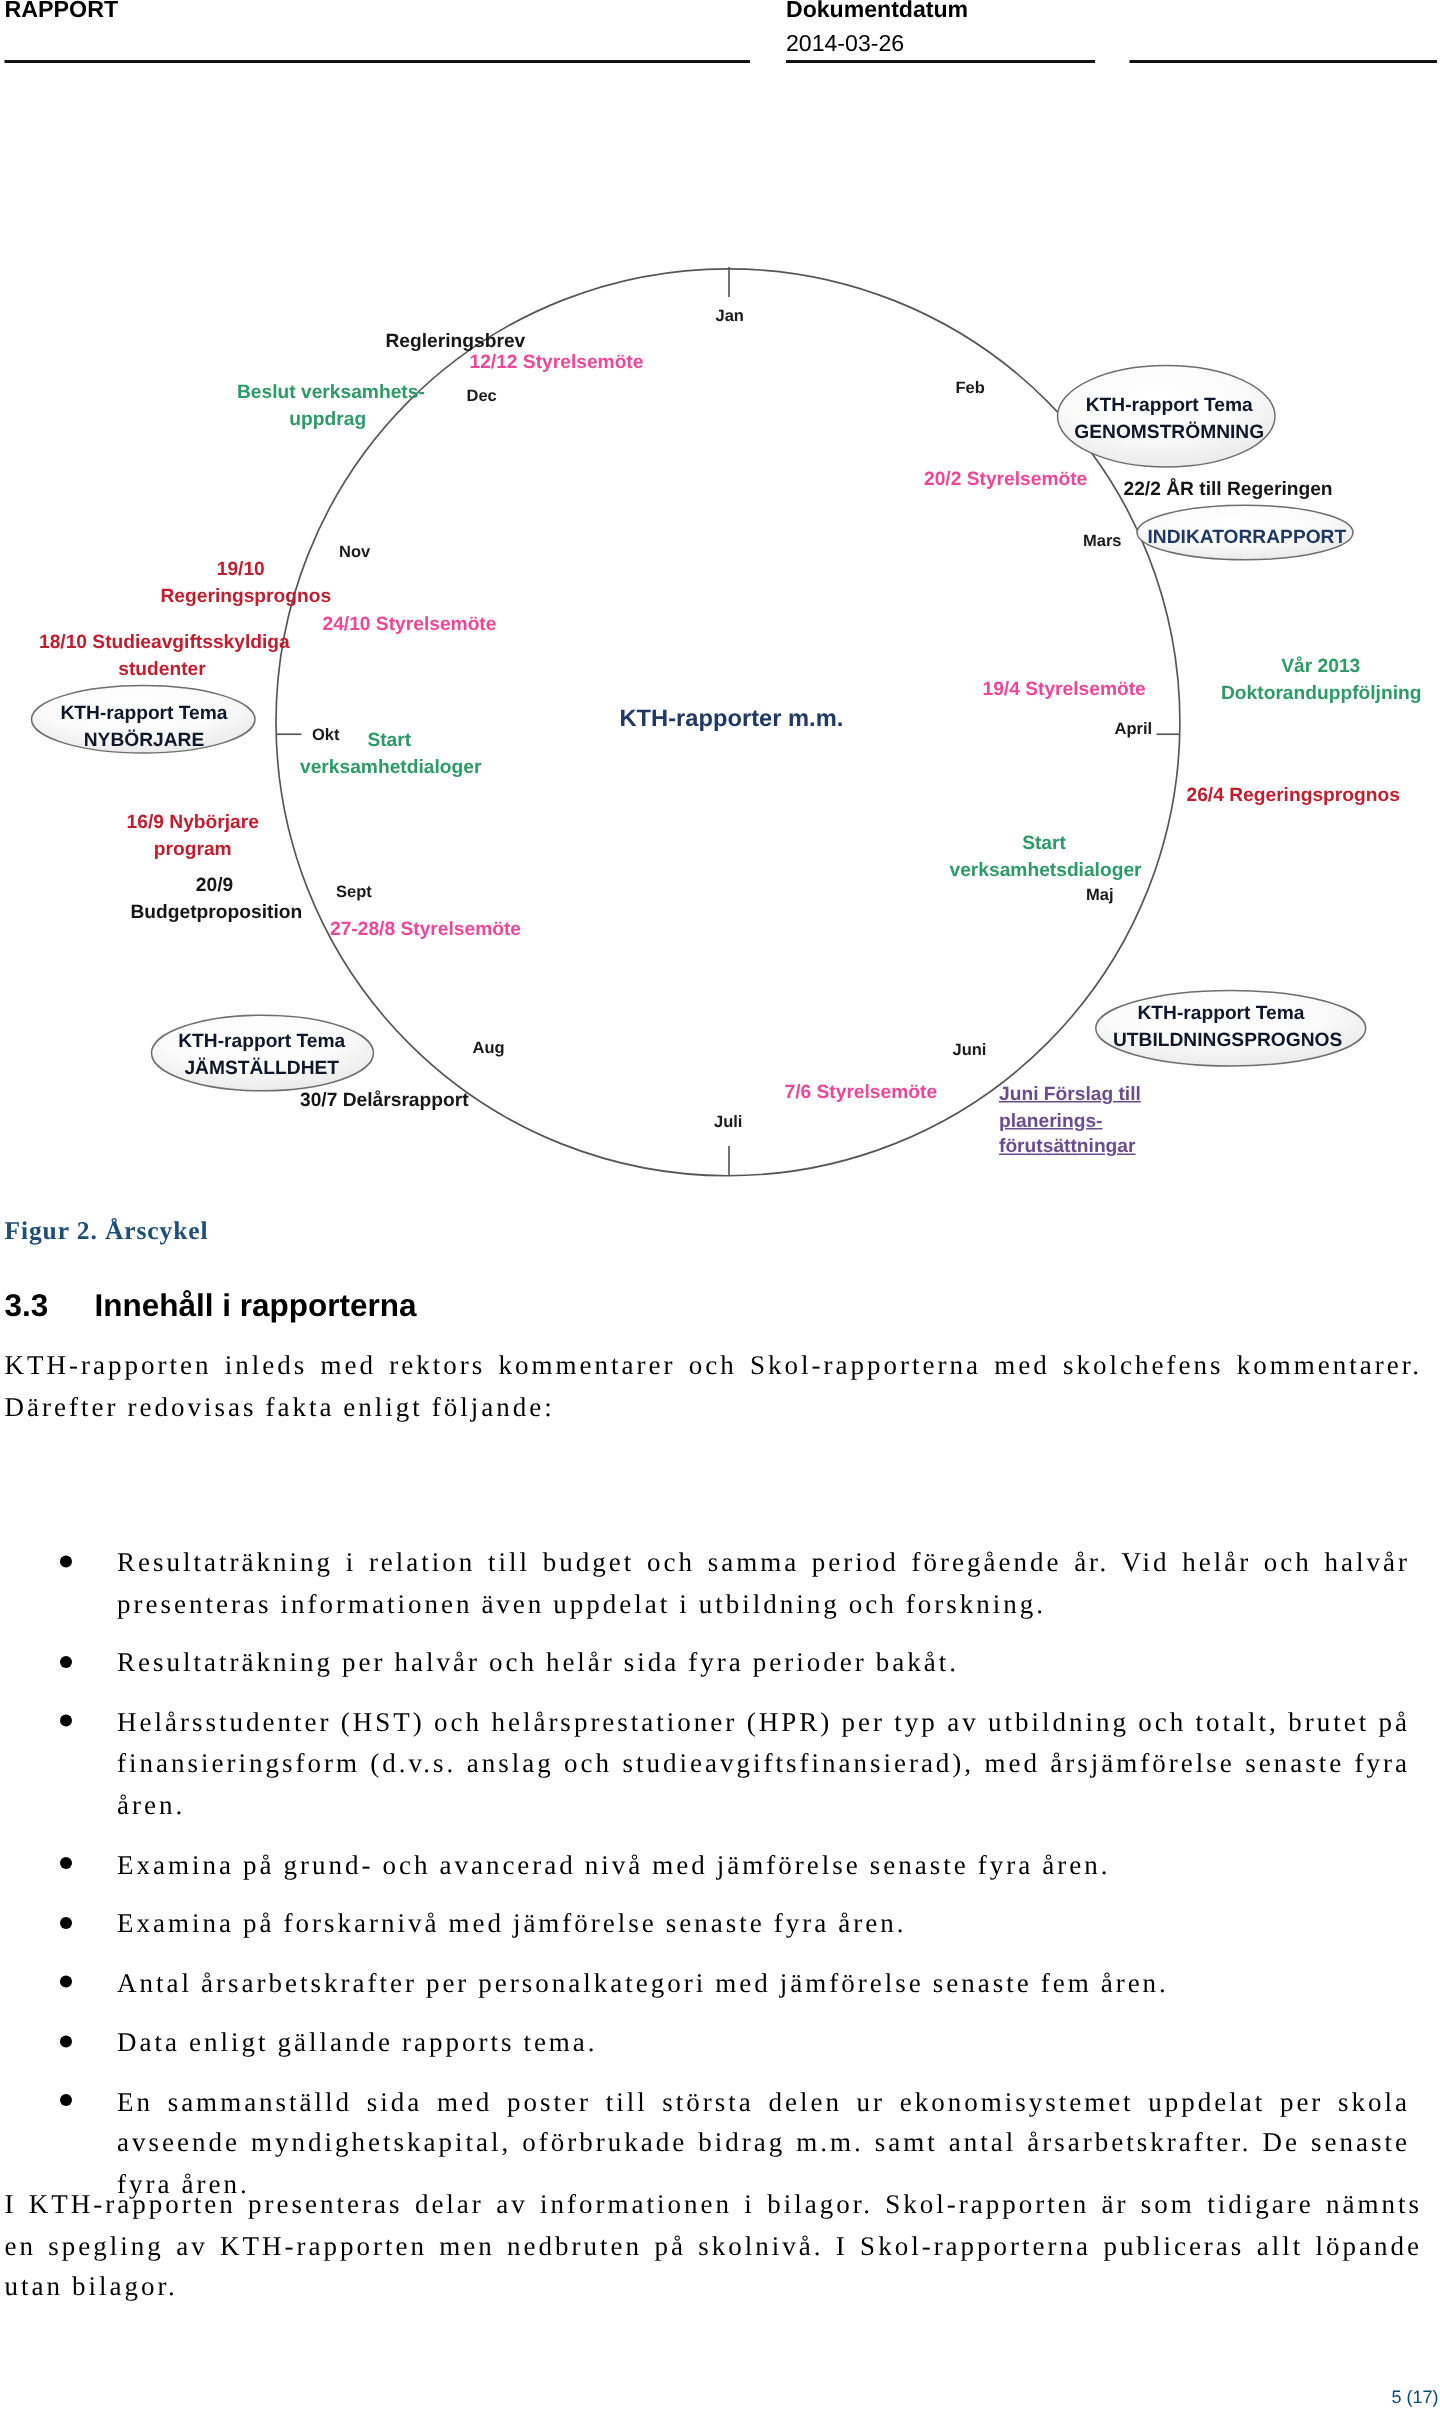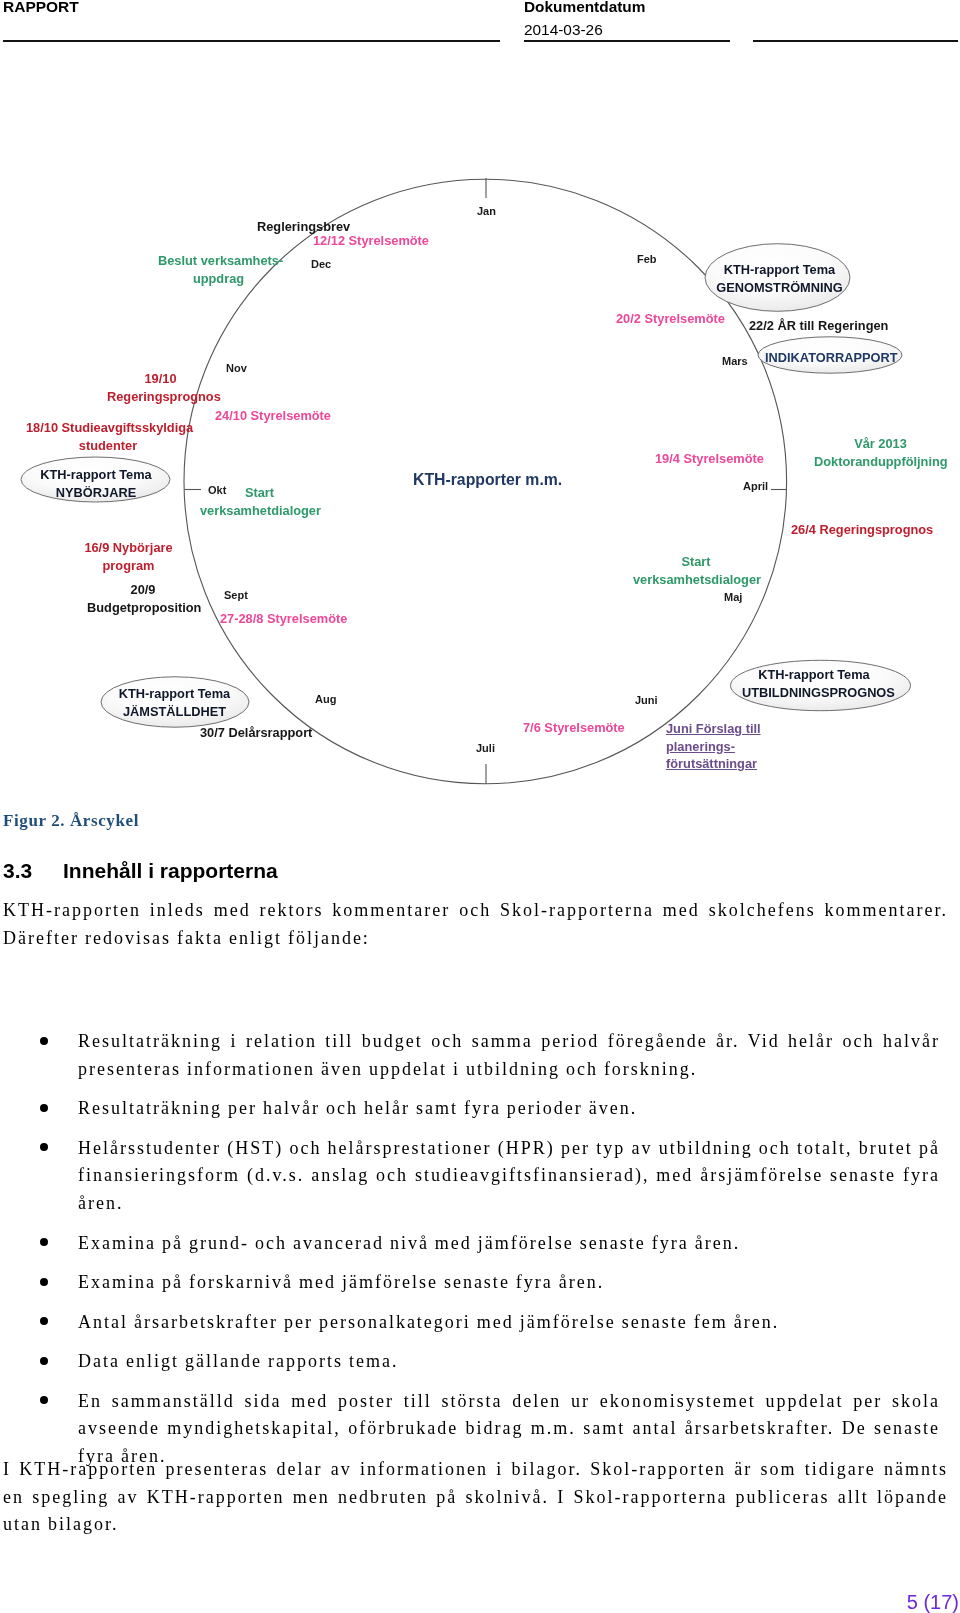--- a/index.html
+++ b/index.html
@@ -39,21 +39,21 @@
         font-weight:bold;font-size:21px;color:#000;}
   .sec-title{position:absolute;left:63px;top:859px;font-family:"Liberation Sans",sans-serif;
         font-weight:bold;font-size:21px;color:#000;}
   .para{position:absolute;font-family:"Liberation Serif",serif;font-size:18px;
         letter-spacing:2px;word-spacing:-0.5px;line-height:27.7px;color:#000;text-align:justify;}
   .bullets{position:absolute;left:0;top:0;margin:0;padding:0;list-style:none;}
   .bullets li{position:relative;font-family:"Liberation Serif",serif;font-size:18px;
         letter-spacing:2px;word-spacing:-0.5px;line-height:27.7px;color:#000;padding-left:78px;margin-bottom:11.8px;text-align:justify;}
   .bullets li .dot{position:absolute;left:40px;top:8.5px;width:8px;height:8px;border-radius:50%;background:#000;}
   .footer-page{position:absolute;right:1px;top:1591px;font-family:"Liberation Sans",sans-serif;
-        font-size:20px;color:#6d28d9;}
+        font-size:12px;color:#0c4a6e;}
 </style>
 </head>
 <body>
 
 <div class="page">
 
   <div class="hdr-doc">RAPPORT</div>
   <div class="hdr-datelabel">Dokumentdatum</div>
   <div class="hdr-datevalue">2014-03-26</div>
   <div class="rule rule-1"></div>
@@ -173,21 +173,21 @@
   </div>
 
   <div class="caption">Figur 2. Årscykel</div>
   <div class="sec-num">3.3</div>
   <div class="sec-title">Innehåll i rapporterna</div>
 
   <div class="para" style="left:3px;top:897px;width:945px;">KTH-rapporten inleds med rektors kommentarer och Skol-rapporterna med skolchefens kommentarer. Därefter redovisas fakta enligt följande:</div>
 
   <ul class="bullets" style="left:0;top:1028px;width:940px;">
   <li><span class="dot"></span><span>Resultaträkning i relation till budget och samma period föregående år. Vid helår och halvår presenteras informationen även uppdelat i utbildning och forskning.</span></li>
-      <li><span class="dot"></span><span>Resultaträkning per halvår och helår samt fyra perioder även.</span></li>
+      <li><span class="dot"></span><span>Resultaträkning per halvår och helår sida fyra perioder bakåt.</span></li>
       <li><span class="dot"></span><span>Helårsstudenter (HST) och helårsprestationer (HPR) per typ av utbildning och totalt, brutet på finansieringsform (d.v.s. anslag och studieavgiftsfinansierad), med årsjämförelse senaste fyra åren.</span></li>
       <li><span class="dot"></span><span>Examina på grund- och avancerad nivå med jämförelse senaste fyra åren.</span></li>
       <li><span class="dot"></span><span>Examina på forskarnivå med jämförelse senaste fyra åren.</span></li>
       <li><span class="dot"></span><span>Antal årsarbetskrafter per personalkategori med jämförelse senaste fem åren.</span></li>
       <li><span class="dot"></span><span>Data enligt gällande rapports tema.</span></li>
       <li><span class="dot"></span><span>En sammanställd sida med poster till största delen ur ekonomisystemet uppdelat per skola avseende myndighetskapital, oförbrukade bidrag m.m. samt antal årsarbetskrafter. De senaste fyra åren.</span></li>
     </ul>
 
   <div class="para" style="left:3px;top:1456px;width:945px;">I KTH-rapporten presenteras delar av informationen i bilagor. Skol-rapporten är som tidigare nämnts en spegling av KTH-rapporten men nedbruten på skolnivå. I Skol-rapporterna publiceras allt löpande utan bilagor.</div>
   <div class="footer-page">5 (17)</div>

